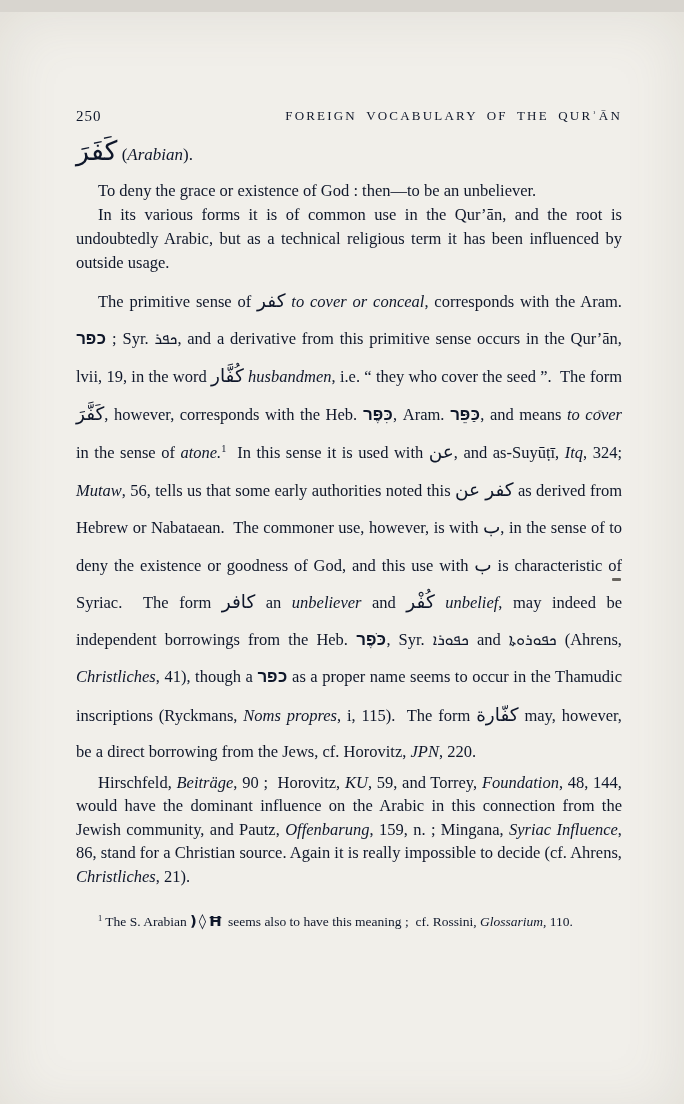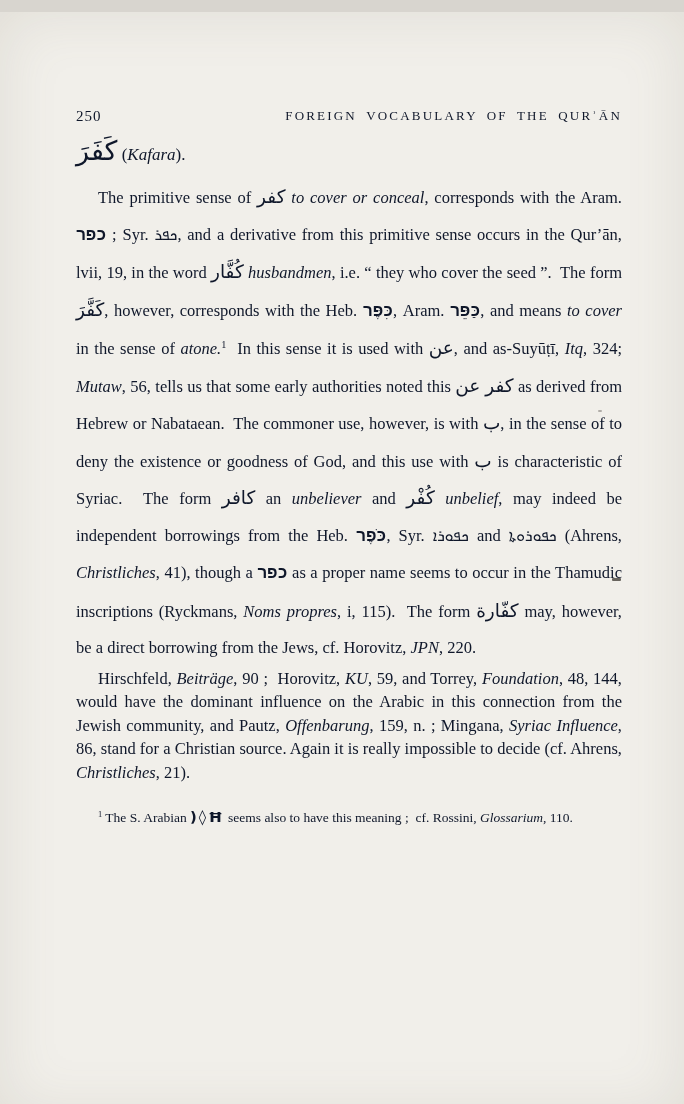--- a/index.html
+++ b/index.html
@@ -19,40 +19,42 @@
   .page-number{position:absolute;left:0;top:0;font-size:15px;letter-spacing:1px;}
   .running-title{display:block;text-align:right;font-size:13px;letter-spacing:2.2px;word-spacing:4px;}
   .headword{margin:10px 0 14px 0;font-size:17px;}
   .headword .seg.arabic-large{font-family:Liberation Serif, serif;font-size:27px;line-height:1;}
   p{margin:0;font-size:16.5px;line-height:24px;text-align:justify;text-indent:22px;}
   p.loose{line-height:36.5px;margin-top:8px;}
   p.cite{line-height:23.5px;}
   p.footnote{margin-top:23px;font-size:13.5px;line-height:20px;text-align:justify;}
   .seg{white-space:pre-wrap;}
   .seg.italic{font-style:italic;}
-  .seg.arabic{font-family:Liberation Serif, serif;font-size:1.12em;}
+  .seg.arabic{font-family:Liberation Sans, sans-serif;font-size:1.12em;}
   .seg.hebrew{font-family:Liberation Mono, monospace;font-weight:bold;font-size:1.02em;}
   .seg.syriac{font-family:"DejaVu Sans",sans-serif;font-weight:normal;font-size:.95em;}
   .seg.osa{font-family:"DejaVu Sans",sans-serif;font-weight:bold;letter-spacing:2px;font-size:1.1em;}
   .seg.sup{vertical-align:super;font-size:.62em;line-height:0;}
   .speck{position:absolute;background:#3a352f;border-radius:1px;}
   .speck.s1{left:612px;top:566px;width:9px;height:3px;opacity:.75;}
   .speck.s2{left:598px;top:398px;width:4px;height:2px;opacity:.35;}
 </style>
 </head>
 <body>
 
 <div class="page" style="background: rgb(241, 239, 234); color: #0f172a; margin-top: 12px;">
   <div class="page-header">
     <span class="page-number">250</span>
     <span class="running-title">FOREIGN VOCABULARY OF THE QURʾĀN</span>
   </div>
 
-  <div class="headword"><span class="seg arabic-large">كَفَرَ</span><span class="seg normal"> (</span><span class="seg italic">Kafara</span><span class="seg normal">).</span></div>
+  <div class="headword"><span class="seg arabic-large">كَفَرَ</span><span class="seg normal"> (</span><span class="seg italic">Arabian</span><span class="seg normal">).</span></div>
 
+  <p><span class="seg normal">To deny the grace or existence of God : then—to be an unbeliever.</span></p>
+  <p><span class="seg normal">In its various forms it is of common use in the Qur’ān, and the root is undoubtedly Arabic, but as a technical religious term it has been influenced by outside usage.</span></p>
 
   <p class="loose"><span class="seg normal">The primitive sense of </span><span class="seg arabic">كفر</span><span class="seg italic"> to cover or conceal</span><span class="seg normal">, corresponds with the Aram. </span><span class="seg hebrew">כפר</span><span class="seg normal"> ; Syr. </span><span class="seg syriac">ܟܦܪ</span><span class="seg normal">, and a derivative from this primitive sense occurs in the Qur’ān, lvii, 19, in the word </span><span class="seg arabic">كُفَّار</span><span class="seg italic"> husbandmen</span><span class="seg normal">, i.e. “ they who cover the seed ”.  The form </span><span class="seg arabic">كَفَّرَ</span><span class="seg normal">, however, corresponds with the Heb. </span><span class="seg hebrew">כִּפֶּר</span><span class="seg normal">, Aram. </span><span class="seg hebrew">כַּפֵּר</span><span class="seg normal">, and means </span><span class="seg italic">to cover</span><span class="seg normal"> in the sense of </span><span class="seg italic">atone.</span><span class="seg sup">1</span><span class="seg normal">  In this sense it is used with </span><span class="seg arabic">عن</span><span class="seg normal">, and as-Suyūṭī, </span><span class="seg italic">Itq</span><span class="seg normal">, 324; </span><span class="seg italic">Mutaw</span><span class="seg normal">, 56, tells us that some early authorities noted this </span><span class="seg arabic">كفر عن</span><span class="seg normal"> as derived from Hebrew or Nabataean.  The commoner use, however, is with </span><span class="seg arabic">ب</span><span class="seg normal">, in the sense of to deny the existence or goodness of God, and this use with </span><span class="seg arabic">ب</span><span class="seg normal"> is characteristic of Syriac.  The form </span><span class="seg arabic">كافر</span><span class="seg normal"> an </span><span class="seg italic">unbeliever</span><span class="seg normal"> and </span><span class="seg arabic">كُفْر</span><span class="seg italic"> unbelief</span><span class="seg normal">, may indeed be independent borrowings from the Heb. </span><span class="seg hebrew">כֹּפֶר</span><span class="seg normal">, Syr. </span><span class="seg syriac">ܟܦܘܪܐ</span><span class="seg normal"> and </span><span class="seg syriac">ܟܦܘܪܘܬܐ</span><span class="seg normal"> (Ahrens, </span><span class="seg italic">Christliches</span><span class="seg normal">, 41), though a </span><span class="seg hebrew">כפר</span><span class="seg normal"> as a proper name seems to occur in the Thamudic inscriptions (Ryckmans, </span><span class="seg italic">Noms propres</span><span class="seg normal">, i, 115).  The form </span><span class="seg arabic">كفّارة</span><span class="seg normal"> may, however, be a direct borrowing from the Jews, cf. Horovitz, </span><span class="seg italic">JPN</span><span class="seg normal">, 220.</span></p>
 
   <p class="cite"><span class="seg normal">Hirschfeld, </span><span class="seg italic">Beiträge</span><span class="seg normal">, 90 ;  Horovitz, </span><span class="seg italic">KU</span><span class="seg normal">, 59, and Torrey, </span><span class="seg italic">Foundation</span><span class="seg normal">, 48, 144, would have the dominant influence on the Arabic in this connection from the Jewish community, and Pautz, </span><span class="seg italic">Offenbarung</span><span class="seg normal">, 159, n. ; Mingana, </span><span class="seg italic">Syriac Influence</span><span class="seg normal">, 86, stand for a Christian source. Again it is really impossible to decide (cf. Ahrens, </span><span class="seg italic">Christliches</span><span class="seg normal">, 21).</span></p>
 
   <p class="footnote"><span class="seg sup">1</span><span class="seg normal"> The S. Arabian </span><span class="seg osa">)◊Ħ</span><span class="seg normal"> seems also to have this meaning ;  cf. Rossini, </span><span class="seg italic">Glossarium</span><span class="seg normal">, 110.</span></p>
 
   <span class="speck s1"></span>
   <span class="speck s2"></span>
 </div>

